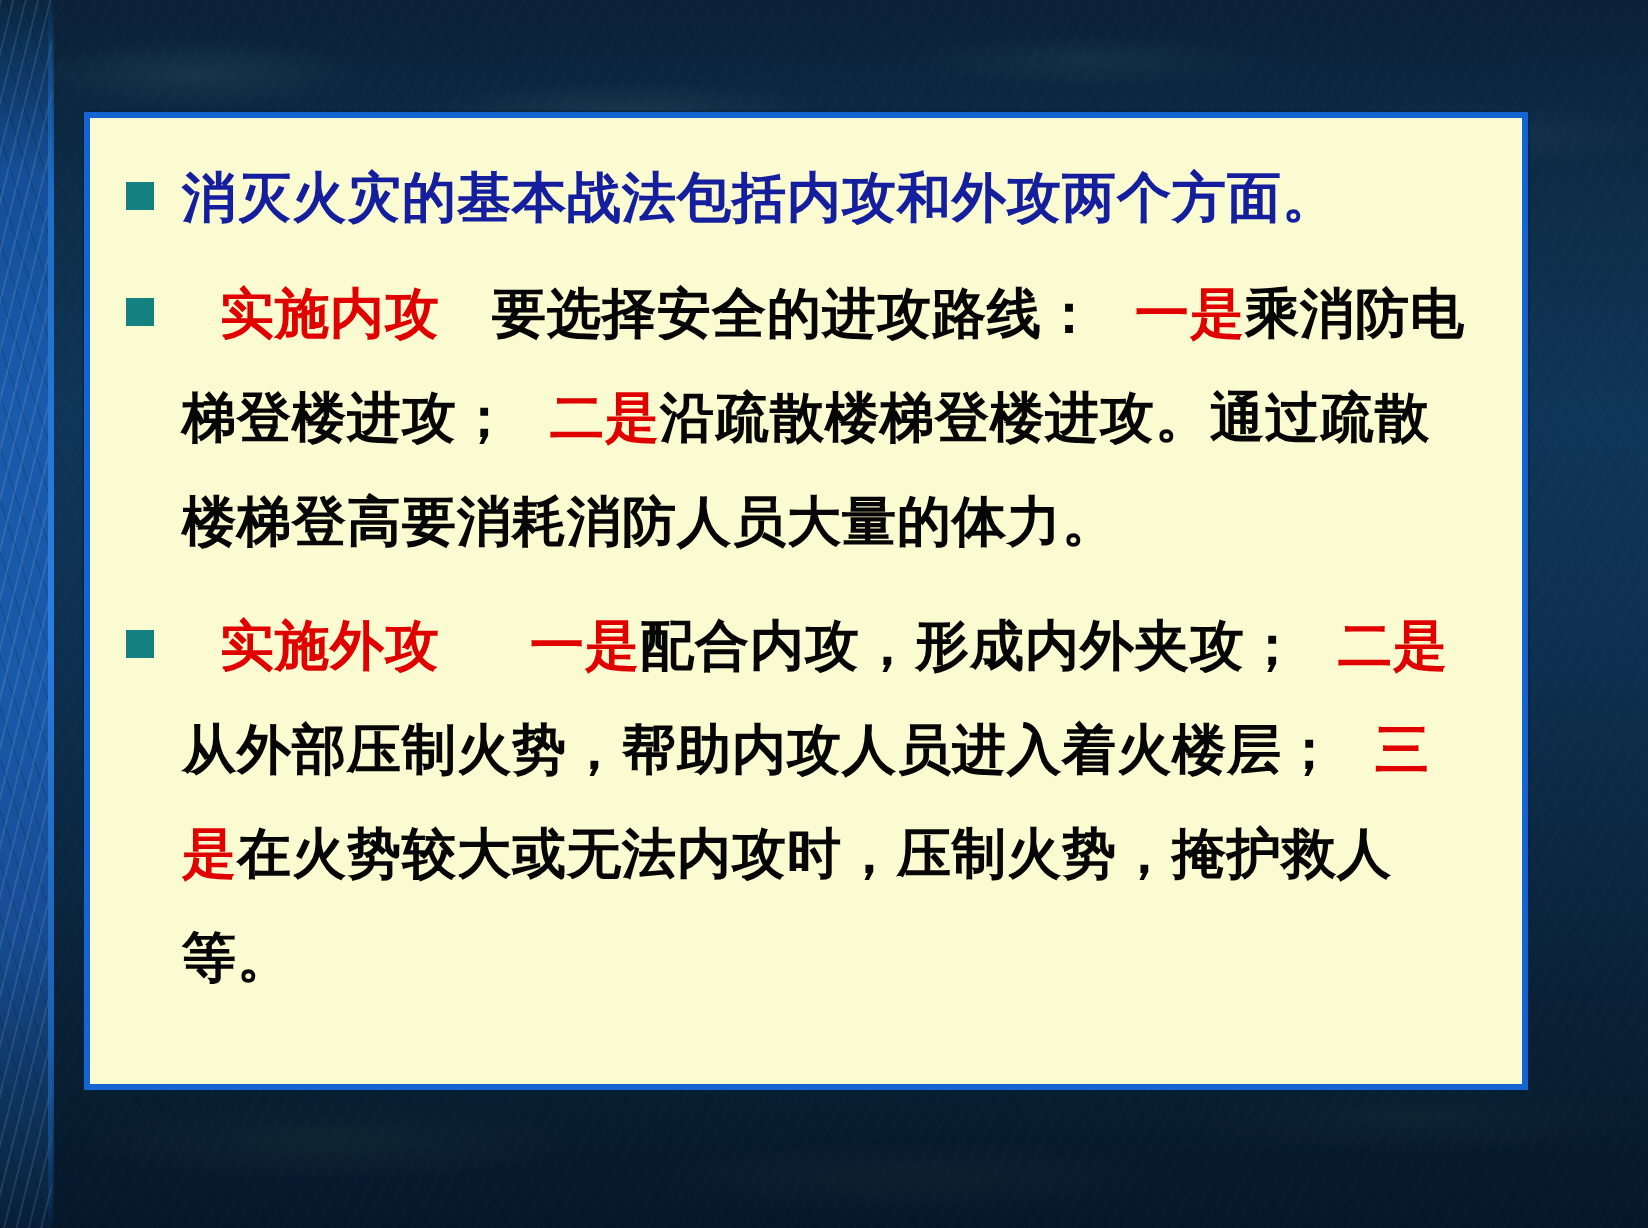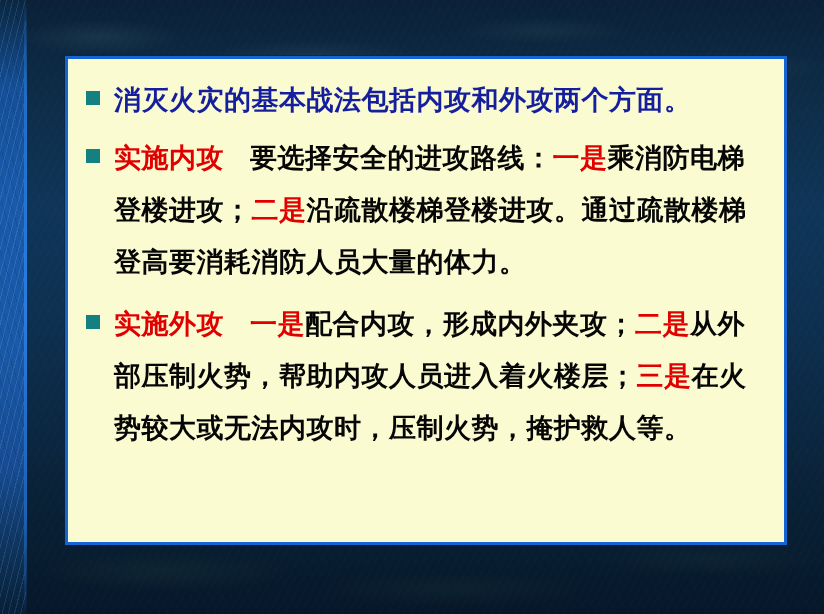--- a/index.html
+++ b/index.html
@@ -70,21 +70,21 @@
     left: 24px;
     top: 0;
     width: 3px;
     height: 614px;
     background: linear-gradient(180deg, rgba(20,90,180,0) 0%, #1f6ec8 16%, #2a7de0 50%, #1b62b4 84%, rgba(20,90,180,0) 100%);
   }
 
   
   .panel {
     position: absolute;
-    left: 65px;
+    left: 42px;
     top: 56px;
     width: 722px;
     height: 489px;
     box-sizing: border-box;
     background: #fbfbd2;
     border: 3px solid #1464d2;
     box-shadow: 0 0 0 1px rgba(8,34,62,.55);
   }
 
   .panel-inner {
@@ -112,21 +112,21 @@
     font-family: "DejaVu Sans", "Liberation Sans", sans-serif;
     font-size: 27px;
     font-weight: 700;
     line-height: 49px;
     color: #000000;
     letter-spacing: .5px;
     text-align: left;
   }
 
   .t-blue { color: #151f9e; }
-  .t-red  { color: #e00000; }
+  .t-red  { color: #e00000; margin-left: 19px; }
   .t-black { color: #060606; font-family: Liberation Mono, monospace; }
 
   .sp-wide { display: inline-block; width: 26px; }
 
   
   .row-1 .bullet-text { line-height: 46px; }
   .row-1 .bullet-marker { margin-top: 14px; }
 </style>
 </head>
 <body>

